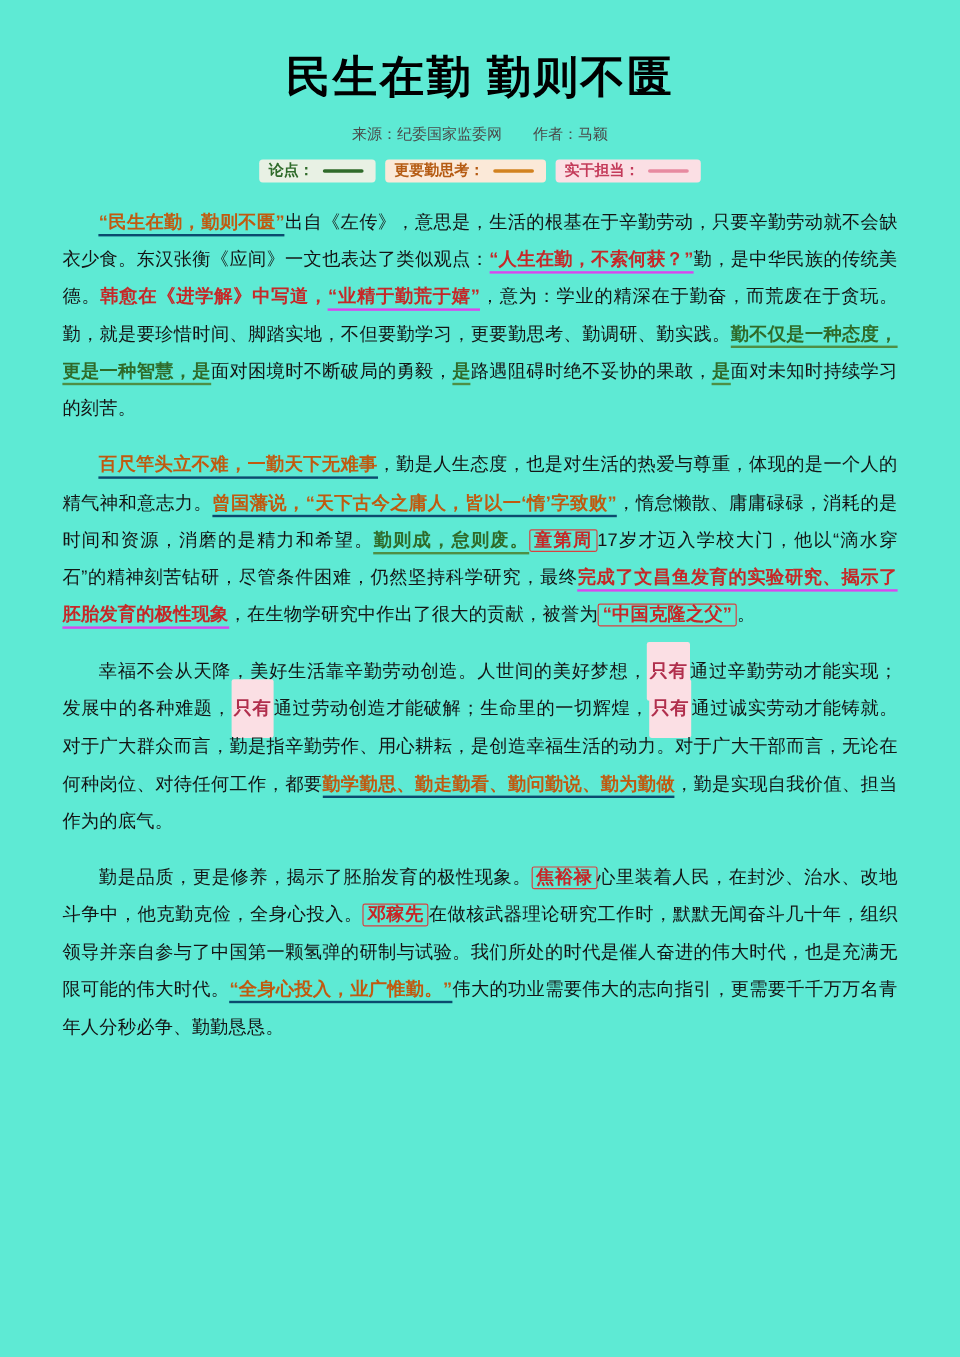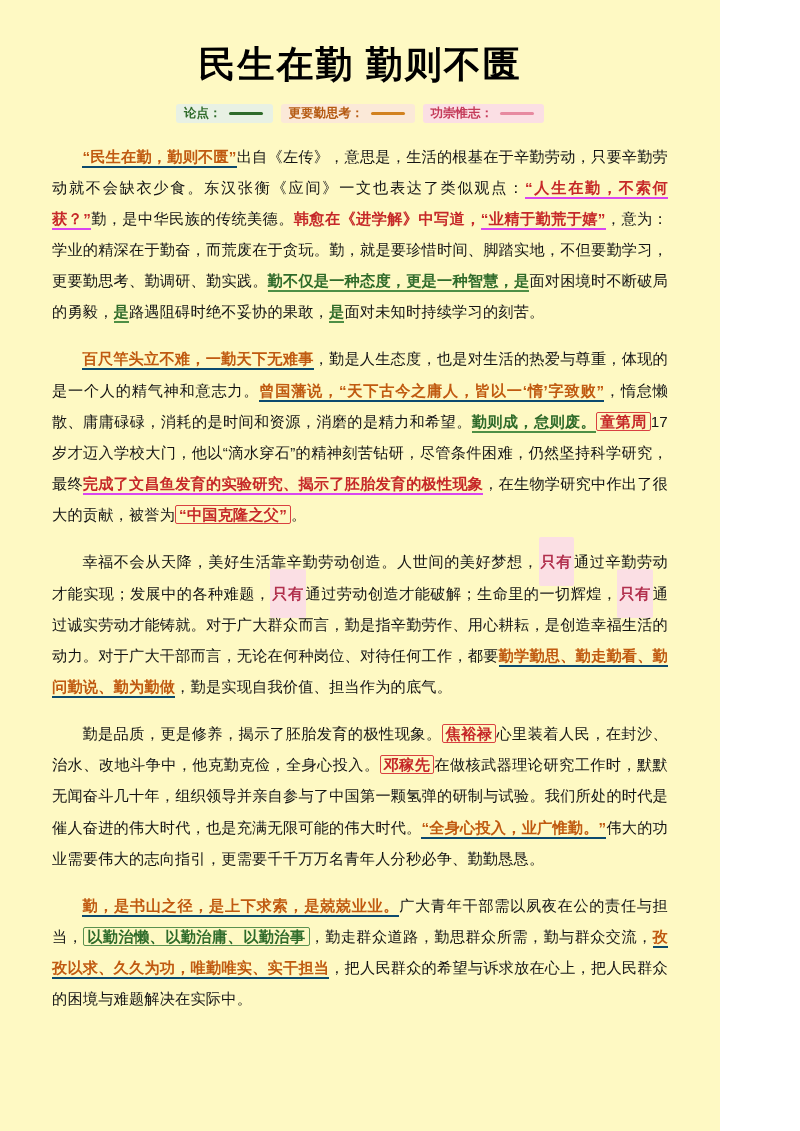--- a/index.html
+++ b/index.html
@@ -9,25 +9,25 @@
   }
   body {
     width: 800px;
     height: 1131px;
     font-family: "Liberation Sans", "DejaVu Sans", sans-serif;
     color: #1a1a1a;
     overflow: hidden;
   }
   .page {
     position: relative;
-    width: 720px;
+    width: 800px;
     height: 1131px;
     box-sizing: border-box;
     padding: 30px 52px 10px 52px;
-    background: #fef9c3;
+    background: #5eead4;
   }
   .title {
     text-align: center;
     font-size: 37px;
     font-weight: bold;
     letter-spacing: 2px;
     color: #000000;
     margin: 10px 0 14px 0;
     font-family: "Liberation Serif", "DejaVu Serif", serif;
   }
@@ -128,37 +128,39 @@
     border-radius: 2px;
   }
 </style>
 </head>
 <body>
 
 <div class="page">
 
   <h1 class="title">民生在勤  勤则不匮</h1>
 
+  <div class="byline">
+    <span>来源：</span><span>纪委国家监委网</span><span class="sep"></span><span>作者：</span><span>马颖</span>
+  </div>
 
   <div class="legend">
     <div class="legend-item legend-green">
       <span class="lbl">论点：</span>
       <span class="dash"></span>
     </div>
     <div class="legend-item legend-orange">
       <span class="lbl">更要勤思考：</span>
       <span class="dash"></span>
     </div>
     <div class="legend-item legend-pink">
-      <span class="lbl">功崇惟志：</span>
+      <span class="lbl">实干担当：</span>
       <span class="dash"></span>
     </div>
   </div>
 
   <div class="body-text" id="article-body">
       <p class="para"><span class="hl-orange-bu">“民生在勤，勤则不匮”</span><span>出自《左传》，意思是，生活的根基在于辛勤劳动，只要辛勤劳动就不会缺衣少食。东汉张衡《应间》一文也表达了类似观点：</span><span class="hl-red-bu">“人生在勤，不索何获？”</span><span>勤，是中华民族的传统美德。</span><span class="hl-red">韩愈在《进学解》中写道，</span><span class="hl-red-bu">“业精于勤荒于嬉”</span><span>，意为：学业的精深在于勤奋，而荒废在于贪玩。勤，就是要珍惜时间、脚踏实地，不但要勤学习，更要勤思考、勤调研、勤实践。</span><span class="hl-green-bu">勤不仅是一种态度，更是一种智慧，</span><span class="hl-green-bu">是</span><span>面对困境时不断破局的勇毅，</span><span class="hl-green-bu">是</span><span>路遇阻碍时绝不妥协的果敢，</span><span class="hl-green-bu">是</span><span>面对未知时持续学习的刻苦。</span></p>
       <p class="para"><span class="hl-orange-bu">百尺竿头立不难，一勤天下无难事</span><span>，勤是人生态度，也是对生活的热爱与尊重，体现的是一个人的精气神和意志力。</span><span class="hl-orange-bu">曾国藩说，“天下古今之庸人，皆以一‘惰’字致败”</span><span>，惰怠懒散、庸庸碌碌，消耗的是时间和资源，消磨的是精力和希望。</span><span class="hl-green-bu">勤则成，怠则废。</span><span class="box-red">童第周</span><span>17岁才迈入学校大门，他以“滴水穿石”的精神刻苦钻研，尽管条件困难，仍然坚持科学研究，最终</span><span class="hl-red-bu">完成了文昌鱼发育的实验研究、揭示了胚胎发育的极性现象</span><span>，在生物学研究中作出了很大的贡献，被誉为</span><span class="box-red">“中国克隆之父”</span><span>。</span></p>
       <p class="para"><span>幸福不会从天降，美好生活靠辛勤劳动创造。人世间的美好梦想，</span><span class="hl-pink-bg">只有</span><span>通过辛勤劳动才能实现；发展中的各种难题，</span><span class="hl-pink-bg">只有</span><span>通过劳动创造才能破解；生命里的一切辉煌，</span><span class="hl-pink-bg">只有</span><span>通过诚实劳动才能铸就。对于广大群众而言，勤是指辛勤劳作、用心耕耘，是创造幸福生活的动力。对于广大干部而言，无论在何种岗位、对待任何工作，都要</span><span class="hl-orange-bu">勤学勤思、勤走勤看、勤问勤说、勤为勤做</span><span>，勤是实现自我价值、担当作为的底气。</span></p>
       <p class="para"><span>勤是品质，更是修养，揭示了胚胎发育的极性现象。</span><span class="box-red">焦裕禄</span><span>心里装着人民，在封沙、治水、改地斗争中，他克勤克俭，全身心投入。</span><span class="box-red">邓稼先</span><span>在做核武器理论研究工作时，默默无闻奋斗几十年，组织领导并亲自参与了中国第一颗氢弹的研制与试验。我们所处的时代是催人奋进的伟大时代，也是充满无限可能的伟大时代。</span><span class="hl-orange-bu">“全身心投入，业广惟勤。”</span><span>伟大的功业需要伟大的志向指引，更需要千千万万名青年人分秒必争、勤勤恳恳。</span></p>
-      <p class="para"><span class="hl-orange-bu">勤，是书山之径，是上下求索，是兢兢业业。</span><span>广大青年干部需以夙夜在公的责任与担当，</span><span class="box-green">以勤治懒、以勤治庸、以勤治事</span><span>，勤走群众道路，勤思群众所需，勤与群众交流，</span><span class="hl-orange-bu">孜孜以求、久久为功，唯勤唯实、实干担当</span><span>，把人民群众的希望与诉求放在心上，把人民群众的困境与难题解决在实际中。</span></p>
     </div>
 
 </div>
 
 </body></html>

